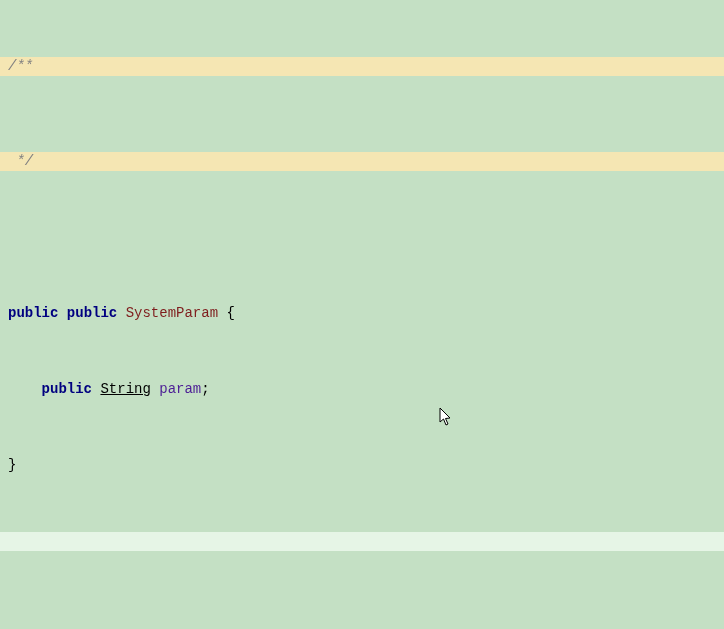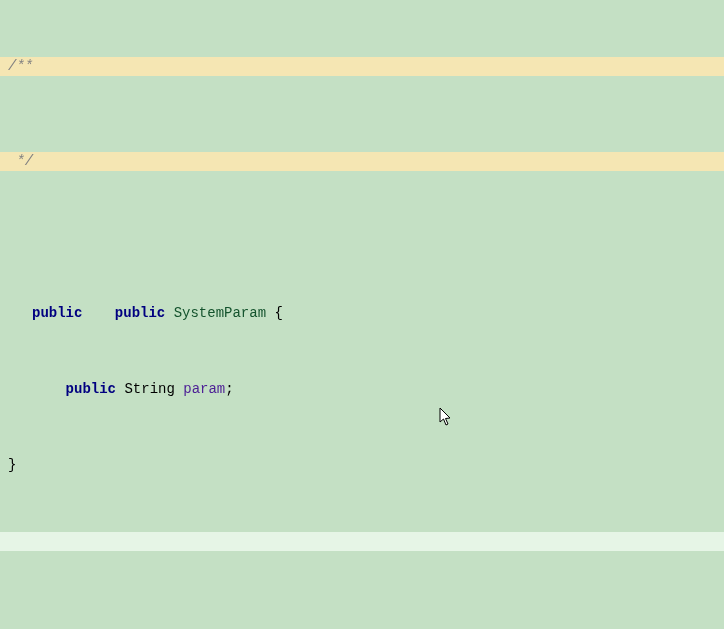--- a/index.html
+++ b/index.html
@@ -32,27 +32,27 @@
   .comment-block {
     background: #f5e6b3;
   }
   .tok-comment {
     color: #808080;
     font-style: italic;
   }
   .tok-keyword {
     color: #000080;
     font-weight: bold;
-    margin-left: 24px;
   }
   .tok-type {
     color: #000000;
+    text-decoration: underline;
   }
   .tok-classname {
-    color: #14532d;
+    color: #7f1d1d;
   }
   .tok-field {
     color: #4c1d95;
   }
   .tok-plain {
     color: #000000;
   }
   .caret-highlight {
     background: #f5e6b3;
   }

